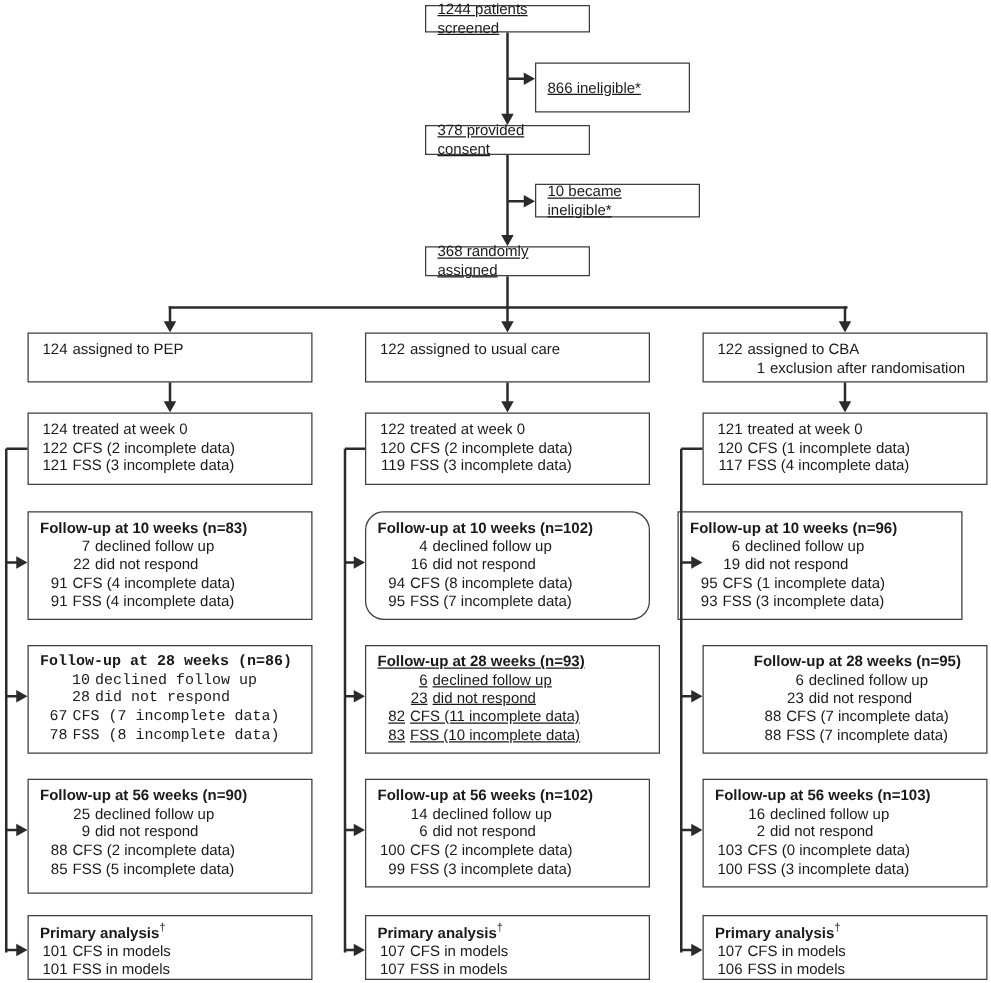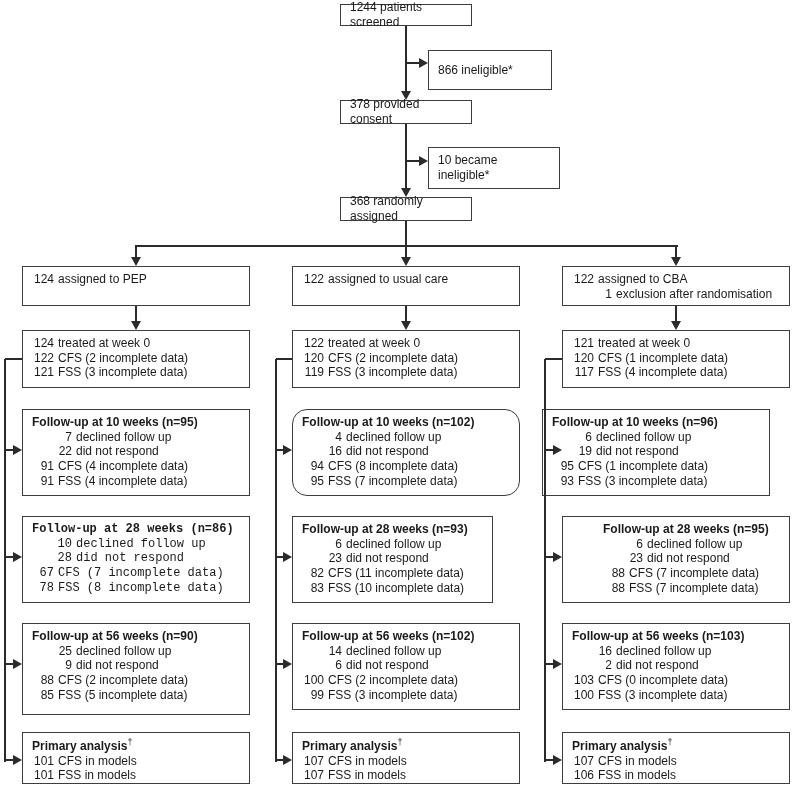--- a/index.html
+++ b/index.html
@@ -6,21 +6,21 @@
   #diagram {
     position:relative; width:793px; height:786px; background:#ffffff;
     font-family:"Liberation Sans", sans-serif;
     font-size:12px; line-height:1.22; color:#1a1a1a;
     overflow:hidden;
   }
   .box {
     position:absolute; background:#fff; border:1.5px solid #3d3d3d;
     box-sizing:border-box; padding:5px 6px 4px 9px;
   }
-  .topbox { display:flex; align-items:center; padding:0 16px 0 9px; }
+  .topbox { display:flex; align-items:center; padding:0 16px 0 9px;text-decoration:underline; }
   .box-title { font-weight:700; white-space:nowrap; }
   .sup { font-weight:400; font-size:9px; vertical-align:super; line-height:1; }
   .row { display:flex; white-space:nowrap; }
   .row .num { width:22px; text-align:right; flex:0 0 auto; margin-right:4px; }
   .row.sub .num { width:40px; }
   .h { position:absolute; height:2px; background:#2b2b2b; }
   .v { position:absolute; width:2px; background:#2b2b2b; }
   .ad { position:absolute; width:0; height:0;
         border-left:5px solid transparent; border-right:5px solid transparent;
         border-top:9px solid #2b2b2b; }
@@ -35,21 +35,21 @@
 
   <div class="box topbox" style="left:340px; top:4px; width:132px; height:22px;">
     <span>1244 patients screened</span>
   </div>
   <div class="box topbox" style="left:428px; top:50px; width:124px; height:40px;">
     <span>866 ineligible*</span>
   </div>
   <div class="box topbox" style="left:340px; top:100px; width:132px; height:24px;">
     <span>378 provided consent</span>
   </div>
-  <div class="box topbox" style="left:428px; top:147px; width:132px; height:42px;">
+  <div class="box topbox" style="left:428px; top:147px; width:132px; height:27px;">
     <span>10 became ineligible*</span>
   </div>
   <div class="box topbox" style="left:340px; top:197px; width:132px; height:24px;">
     <span>368 randomly assigned</span>
   </div>
 
   <div class="box" style="left:22px; top:266px; width:228px; height:40px;">
       <div class="row">
         <span class="num">124</span>
         <span class="txt">assigned to PEP</span>
@@ -63,21 +63,21 @@
       <div class="row">
         <span class="num">122</span>
         <span class="txt">CFS (2 incomplete data)</span>
       </div>
       <div class="row">
         <span class="num">121</span>
         <span class="txt">FSS (3 incomplete data)</span>
       </div>
     </div>
   <div class="box" style="left:22px; top:409px; width:228px; height:87px;">
-      <div class="box-title">Follow-up at 10 weeks (n=95)</div>
+      <div class="box-title">Follow-up at 10 weeks (n=83)</div>
       <div class="row sub">
         <span class="num">7</span>
         <span class="txt">declined follow up</span>
       </div>
       <div class="row sub">
         <span class="num">22</span>
         <span class="txt">did not respond</span>
       </div>
       <div class="row">
         <span class="num">91</span>
@@ -170,21 +170,21 @@
       </div>
       <div class="row">
         <span class="num">94</span>
         <span class="txt">CFS (8 incomplete data)</span>
       </div>
       <div class="row">
         <span class="num">95</span>
         <span class="txt">FSS (7 incomplete data)</span>
       </div>
     </div>
-  <div class="box" style="left:292px; top:516px; width:201px; height:87px;">
+  <div class="box" style="left:292px; top:516px; width:236px; height:87px;text-decoration:underline;">
       <div class="box-title">Follow-up at 28 weeks (n=93)</div>
       <div class="row sub">
         <span class="num">6</span>
         <span class="txt">declined follow up</span>
       </div>
       <div class="row sub">
         <span class="num">23</span>
         <span class="txt">did not respond</span>
       </div>
       <div class="row">

